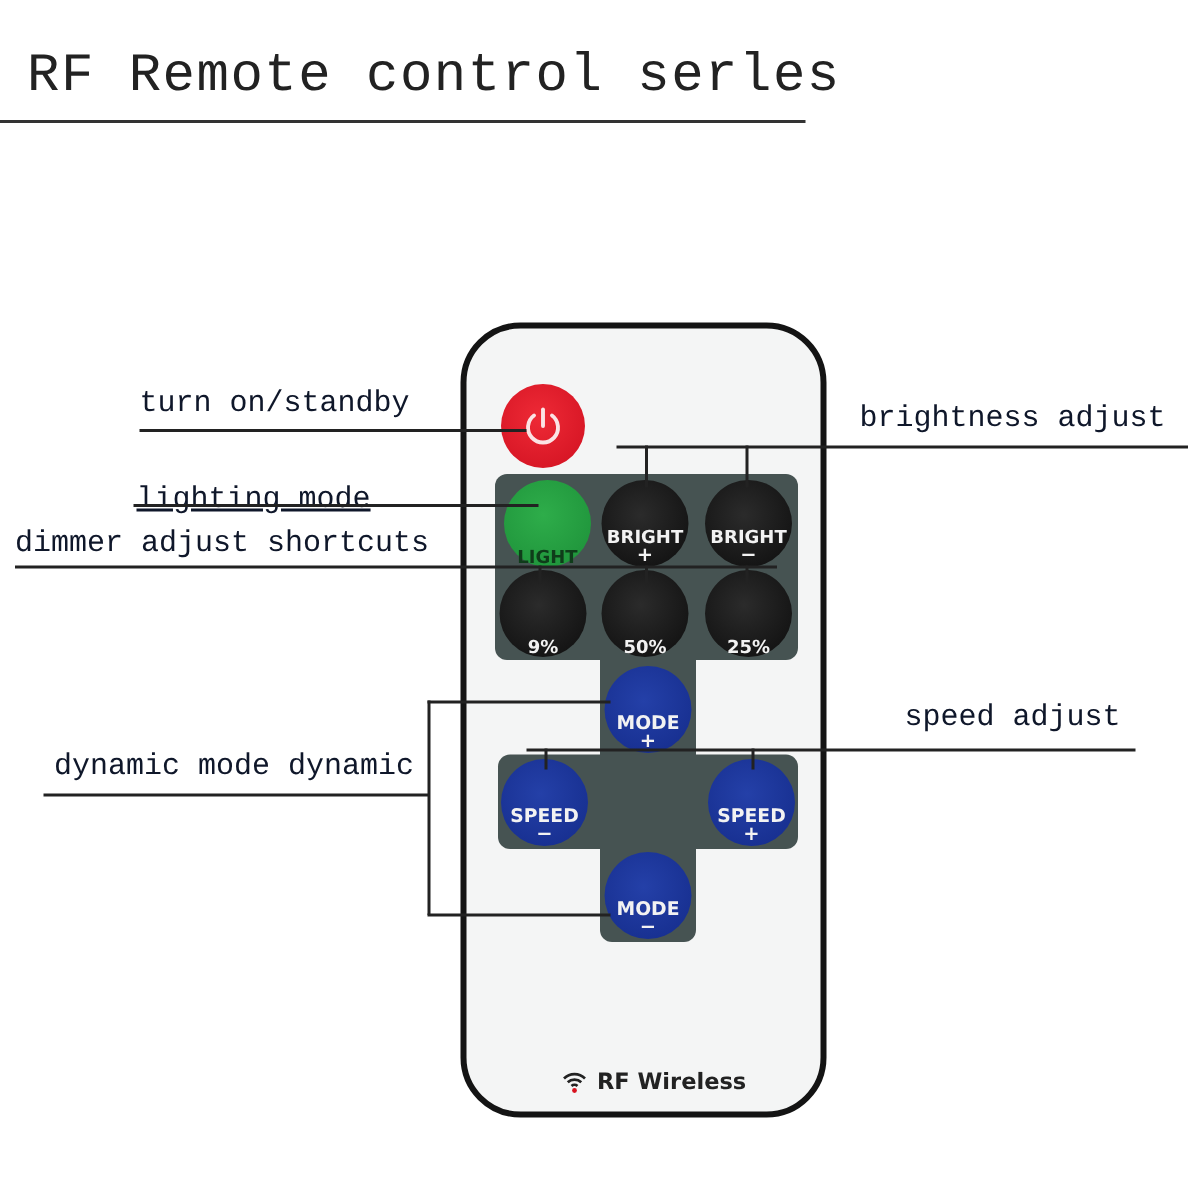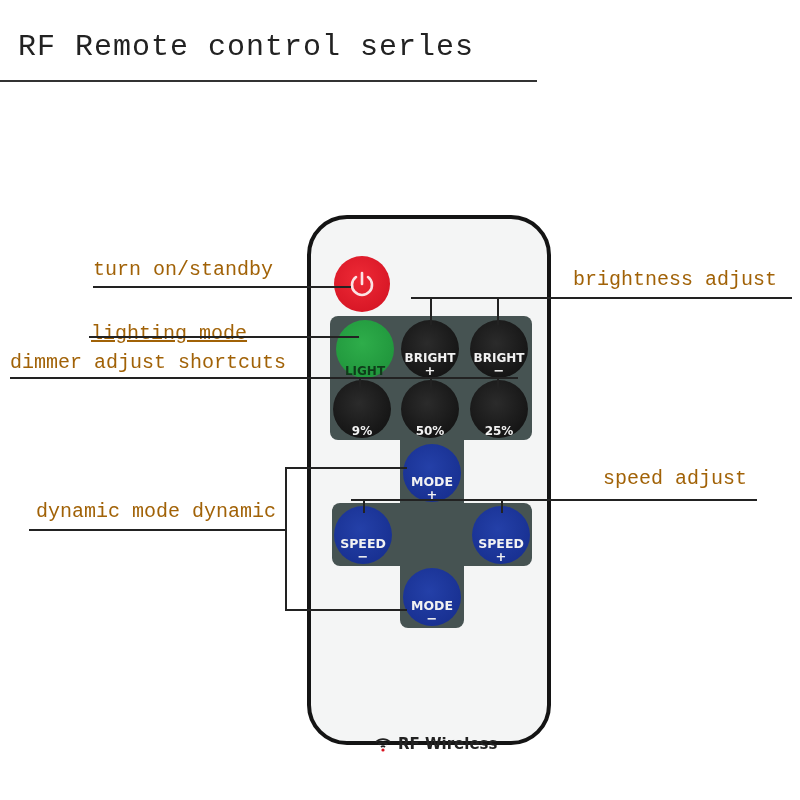--- a/index.html
+++ b/index.html
@@ -1,37 +1,37 @@
 <!DOCTYPE html>
 <html><head>
 <meta charset="utf-8">
 <style>
   html, body { margin:0; padding:0; background:#ffffff; }
   body { width:800px; height:800px; position:relative; overflow:hidden; font-family:"DejaVu Serif", serif; }
-  .title { position:absolute; left:18px; top:30px; font-family:"Liberation Mono", monospace; font-size:30px; color:#222; letter-spacing:1px; white-space:nowrap; }
+  .title { position:absolute; left:18px; top:30px; font-family:"Liberation Mono", monospace; font-size:36px; color:#222; letter-spacing:1px; white-space:nowrap; }
   .title-rule { position:absolute; left:0; top:80px; width:537px; height:2px; background:#333; }
 
   .remote { position:absolute; left:307px; top:215px; width:244px; height:530px; background:#f4f5f5; border:4px solid #141414; border-radius:40px; box-sizing:border-box; }
   .power-btn { position:absolute; left:334px; top:256px; width:56px; height:56px; border-radius:50%; background:radial-gradient(circle at 45% 40%, #ee2a36, #d01020); display:flex; align-items:center; justify-content:center; cursor:pointer; }
   .power-btn svg { width:30px; height:30px; }
 
   .grid-panel { position:absolute; left:330px; top:316px; width:202px; height:124px; background:#465352; border-radius:8px; }
   .cross-v { position:absolute; left:400px; top:440px; width:64px; height:188px; background:#465352; border-radius:0 0 8px 8px; }
   .cross-h { position:absolute; left:332px; top:503px; width:200px; height:63px; background:#465352; border-radius:8px; }
 
   .btn { position:absolute; width:58px; height:58px; border-radius:50%; display:flex; flex-direction:column; align-items:center; justify-content:flex-end; font-family:"DejaVu Sans", sans-serif; font-weight:bold; color:#f2f2f2; cursor:pointer; line-height:1.05; }
   .btn.black { background:radial-gradient(circle at 45% 40%, #2b2b2b, #0d0d0d); font-size:12px; }
   .btn.green { background:radial-gradient(circle at 45% 40%, #2ead4a, #1c8f38); color:#0f3c1a; font-size:12px; }
   .btn.blue { background:radial-gradient(circle at 45% 40%, #2440a8, #142b8a); font-size:12.5px; }
   .btn .sym { font-size:13px; }
 
-  .brand { position:absolute; left:374px; top:735px; display:flex; align-items:center; gap:6px; font-family:"DejaVu Sans", sans-serif; font-weight:bold; font-size:15px; color:#222; }
+  .brand { position:absolute; left:374px; top:712px; display:flex; align-items:center; gap:6px; font-family:"DejaVu Sans", sans-serif; font-weight:bold; font-size:15px; color:#222; }
   .brand svg { width:18px; height:18px; }
 
-  .label { position:absolute; font-family:"Liberation Mono", monospace; font-size:20px; color:#a16207; white-space:nowrap; }
+  .label { position:absolute; font-family:"Liberation Mono", monospace; font-size:20px; color:#0f172a; white-space:nowrap; }
   .line { position:absolute; background:#222; }
 </style>
 </head>
 <body>
 
 <div class="title">RF Remote control serles</div>
 <div class="title-rule"></div>
 
 <div class="remote"></div>
 

